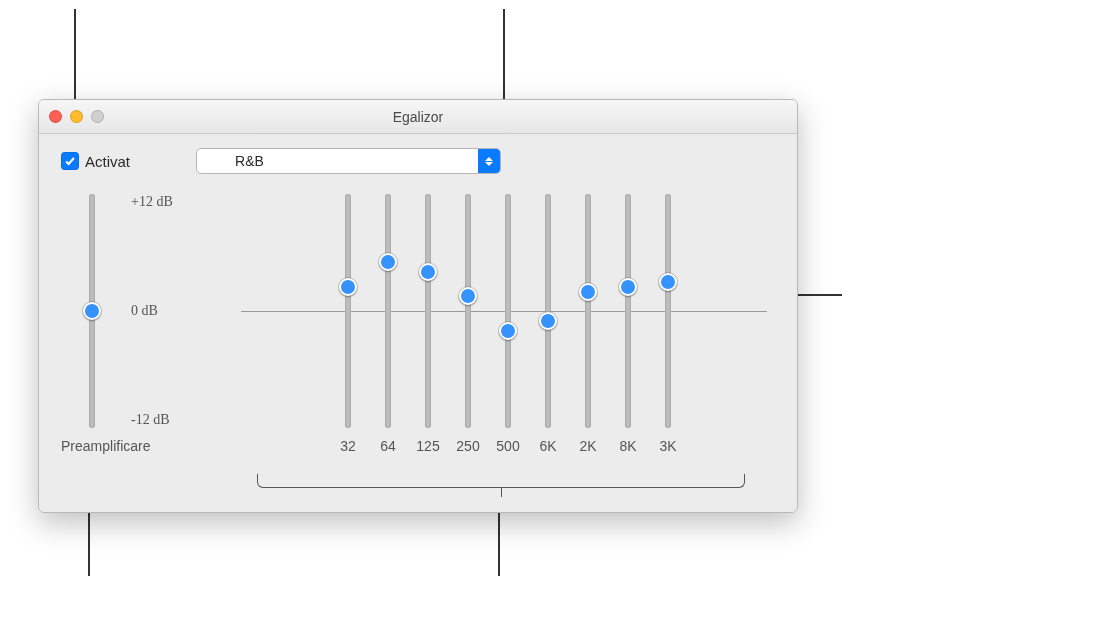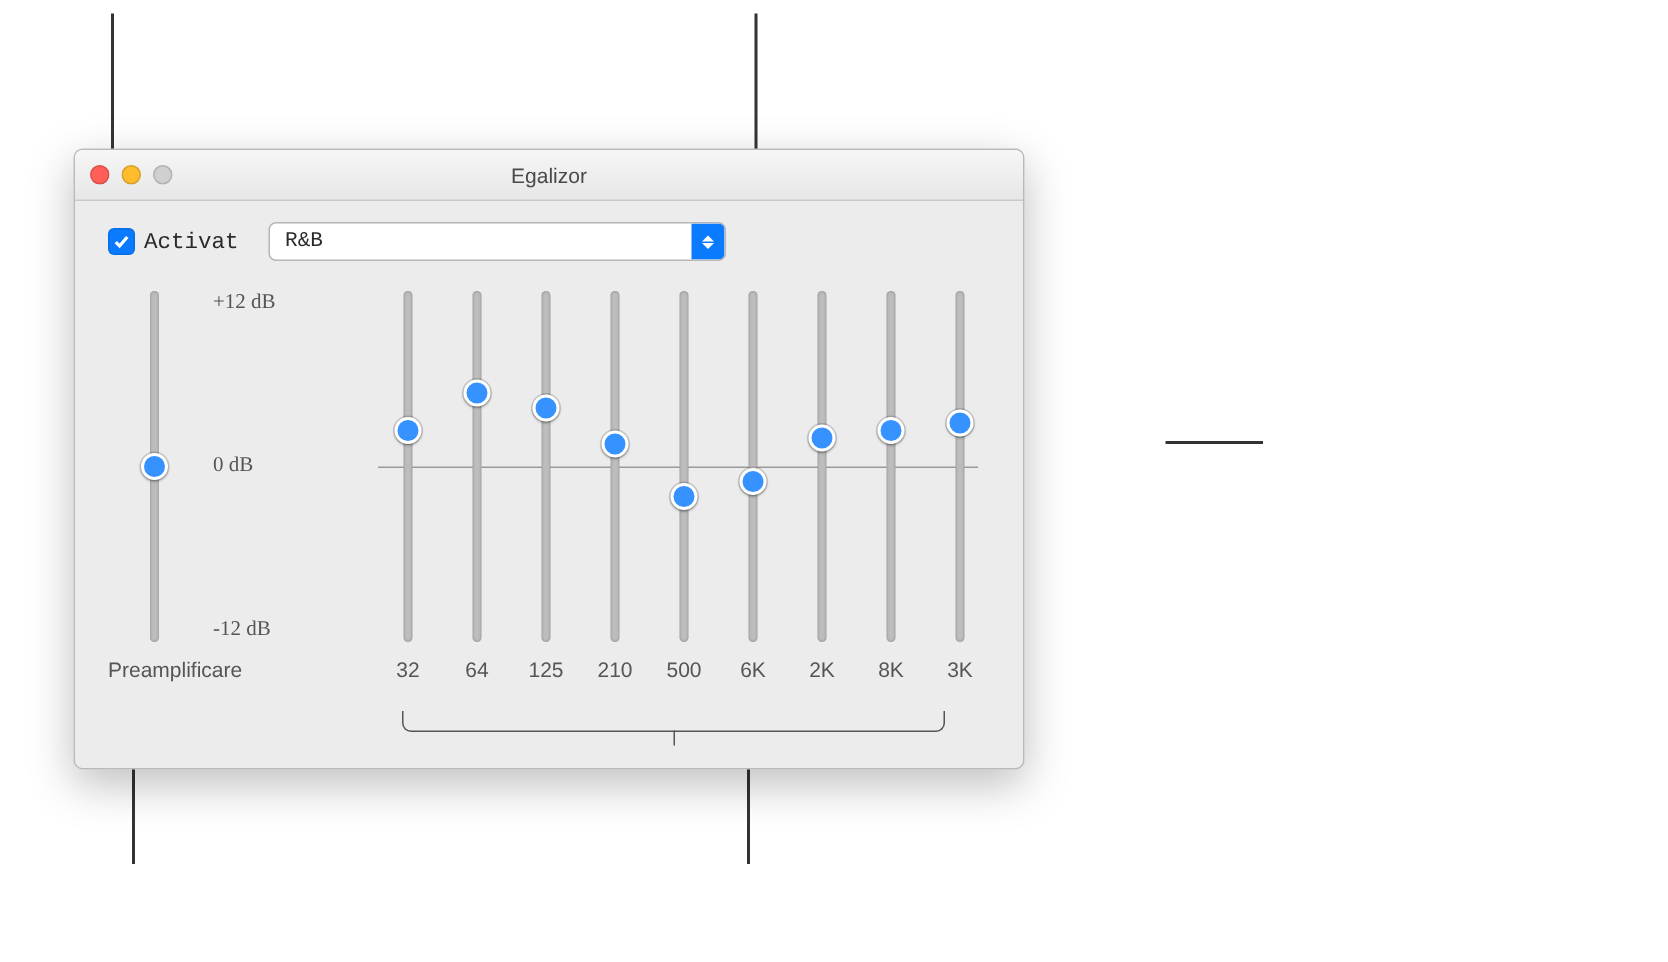--- a/index.html
+++ b/index.html
@@ -9,23 +9,23 @@
     width: 1112px;
     height: 641px;
     position: relative;
   }
   .callout-line {
     position: absolute;
     background: #333;
   }
   .window {
     position: absolute;
-    left: 49px;
+    left: 38px;
     top: 99px;
-    width: 634px;
+    width: 760px;
     height: 414px;
     background: linear-gradient(#ececec, #ececec);
     border: 1px solid #b9b9b9;
     border-radius: 6px;
     box-shadow: 0 10px 30px rgba(0,0,0,0.25);
     overflow: hidden;
   }
   .titlebar {
     height: 34px;
     background: linear-gradient(#f6f6f6, #e7e7e7);
@@ -51,47 +51,48 @@
     left: 0; right: 0;
     text-align: center;
     font-size: 14px;
     color: #4a4a4a;
     font-weight: 400;
   }
   .toprow {
     display: flex;
     align-items: center;
     padding: 14px 22px 0 22px;
-    font-family: Liberation Mono, monospace;
+    gap: 14px;
   }
   .chk-wrap {
     display: flex;
     align-items: center;
     gap: 6px;
   }
   .checkbox {
     width: 18px; height: 18px;
     border-radius: 4px;
     background: #0a7bff;
     display: flex; align-items: center; justify-content: center;
     box-shadow: inset 0 0 0 1px rgba(0,0,0,0.1);
   }
   .checkbox svg { width: 12px; height: 12px; stroke: #fff; stroke-width: 2.5; fill: none; }
   .chk-label { font-size: 15px; color: #2a2a2a; }
   .preset-select {
     flex: 0 0 305px;
-    margin-left: 20px;
+    margin-left: 52px;
     height: 26px;
     border: 1px solid #b6b6b6;
     border-radius: 5px;
     background: #fff;
     display: flex;
     align-items: center;
     justify-content: space-between;
     overflow: hidden;
+    padding-left: 28px;
   }
   .preset-select .val {
     padding: 0 10px;
     font-size: 14px;
     color: #2a2a2a;
   }
   .preset-select .caret {
     width: 22px; height: 100%;
     background: #0a7bff;
     display: flex; flex-direction: column; align-items: center; justify-content: center;
@@ -159,21 +160,21 @@
     border-top: 1px solid #9a9a9a;
   }
 
   .bands {
     position: absolute;
     left: 180px;
     right: 0;
     top: 0;
     height: 260px;
     display: flex;
-    justify-content: space-between;
+    justify-content: center;
   }
   .band {
     position: relative;
     width: 40px;
     display: flex;
     flex-direction: column;
     align-items: center;
   }
   .band .vslider-track { left: 17px; }
   .band-label {
@@ -275,21 +276,21 @@
         <div class="band">
           <div class="vslider-track">
             <div class="vslider-thumb" style="top: 78px;"></div>
           </div>
           <div class="band-label">125</div>
         </div>
         <div class="band">
           <div class="vslider-track">
             <div class="vslider-thumb" style="top: 102.375px;"></div>
           </div>
-          <div class="band-label">210</div>
+          <div class="band-label">250</div>
         </div>
         <div class="band">
           <div class="vslider-track">
             <div class="vslider-thumb" style="top: 136.5px;"></div>
           </div>
           <div class="band-label">500</div>
         </div>
         <div class="band">
           <div class="vslider-track">
             <div class="vslider-thumb" style="top: 126.75px;"></div>

